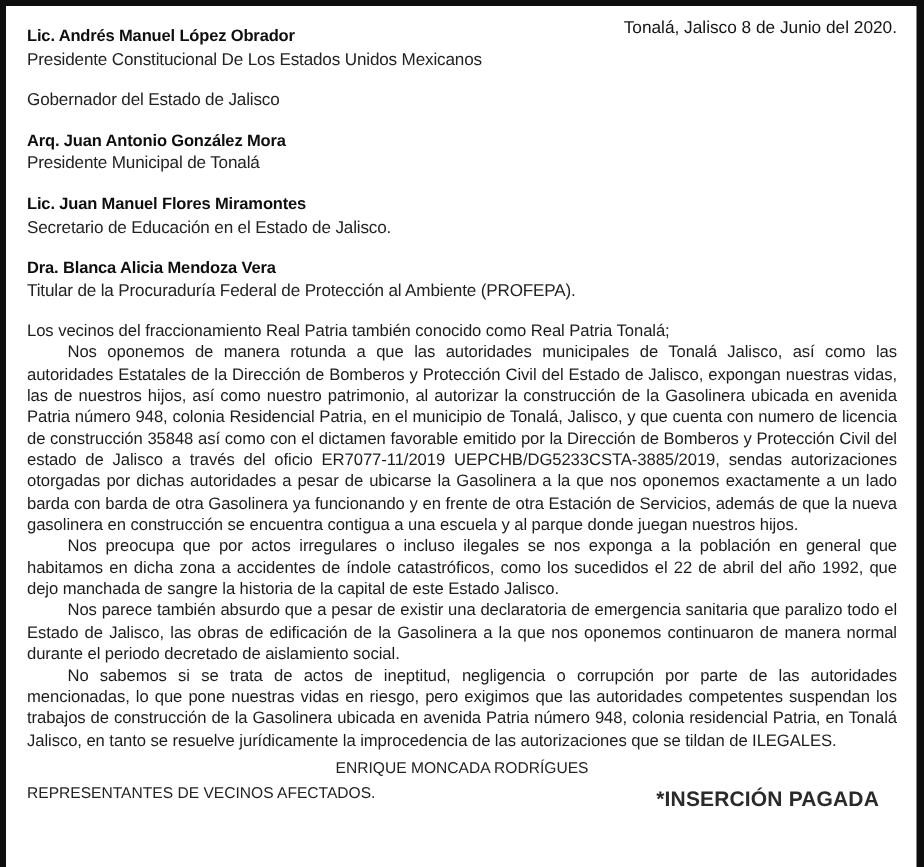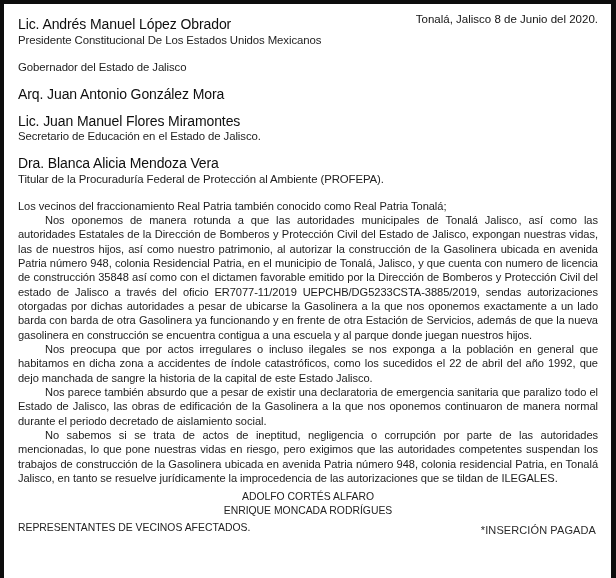--- a/index.html
+++ b/index.html
@@ -24,22 +24,22 @@
   .dateline {
     float: right;
     font-size: 11.5px;
     line-height: 14px;
     margin-top: 1px;
     color: #141414;
   }
   .recipients { padding-top: 6px; }
   .recipient { margin-bottom: 11.5px; }
   .recipient .name {
-    font-weight: normal;
-    font-size: 14px;
+    font-weight: bold;
+    font-size: 11px;
     line-height: 15.5px;
     letter-spacing: -0.1px;
     color: #0e0e0e;
     display: block;
   }
   .recipient .title {
     font-size: 11.4px;
     line-height: 15.5px;
     letter-spacing: -0.1px;
     color: #222222;
@@ -66,65 +66,66 @@
   .sig-role-row {
     position: relative;
     text-align: left;
     margin-top: 4px;
     font-size: 10.4px;
     line-height: 13px;
     color: #222222;
   }
   .footnote {
     position: absolute;
-    right: 2px;
+    right: 12px;
     top: 3px;
-    font-size: 11px;
+    font-size: 14px;
     letter-spacing: 0.1px;
     color: #2a2a2a;
+    font-weight: bold;
   }
 </style>
 </head>
 <body>
 
 <div class="page">
 
   <div class="dateline">Tonalá, Jalisco 8 de Junio del 2020.</div>
 
   <div class="recipients">
     <div class="recipient">
       <span class="name">Lic. Andrés Manuel López Obrador</span>
       <span class="title">Presidente Constitucional De Los Estados Unidos Mexicanos</span>
     </div>
     <div class="recipient">
       <span class="title">Gobernador del Estado de Jalisco</span>
     </div>
     <div class="recipient">
       <span class="name">Arq. Juan Antonio González Mora</span>
+      <span class="title">Presidente Municipal de Tonalá</span>
     </div>
     <div class="recipient">
       <span class="name">Lic. Juan Manuel Flores Miramontes</span>
       <span class="title">Secretario de Educación en el Estado de Jalisco.</span>
     </div>
     <div class="recipient">
       <span class="name">Dra. Blanca Alicia Mendoza Vera</span>
       <span class="title">Titular de la Procuraduría Federal de Protección al Ambiente (PROFEPA).</span>
     </div>
   </div>
 
   <div class="letter-body">
     <p>Los vecinos del fraccionamiento Real Patria también conocido como Real Patria Tonalá;</p>
     <p class="indent">Nos oponemos de manera rotunda a que las autoridades municipales de Tonalá Jalisco, así como las autoridades Estatales de la Dirección de Bomberos y Protección Civil del Estado de Jalisco, expongan nuestras vidas, las de nuestros hijos, así como nuestro patrimonio, al autorizar la construcción de la Gasolinera ubicada en avenida Patria número 948, colonia Residencial Patria, en el municipio de Tonalá, Jalisco, y que cuenta con numero de licencia de construcción 35848 así como con el dictamen favorable emitido por la Dirección de Bomberos y Protección Civil del estado de Jalisco a través del oficio ER7077-11/2019 UEPCHB/DG5233CSTA-3885/2019, sendas autorizaciones otorgadas por dichas autoridades a pesar de ubicarse la Gasolinera a la que nos oponemos exactamente a un lado barda con barda de otra Gasolinera ya funcionando y en frente de otra Estación de Servicios, además de que la nueva gasolinera en construcción se encuentra contigua a una escuela y al parque donde juegan nuestros hijos.</p>
     <p class="indent">Nos preocupa que por actos irregulares o incluso ilegales se nos exponga a la población en general que habitamos en dicha zona a accidentes de índole catastróficos, como los sucedidos el 22 de abril del año 1992, que dejo manchada de sangre la historia de la capital de este Estado Jalisco.</p>
     <p class="indent">Nos parece también absurdo que a pesar de existir una declaratoria de emergencia sanitaria que paralizo todo el Estado de Jalisco, las obras de edificación de la Gasolinera a la que nos oponemos continuaron de manera normal durante el periodo decretado de aislamiento social.</p>
     <p class="indent">No sabemos si se trata de actos de ineptitud, negligencia o corrupción por parte de las autoridades mencionadas, lo que pone nuestras vidas en riesgo, pero exigimos que las autoridades competentes suspendan los trabajos de construcción de la Gasolinera ubicada en avenida Patria número 948, colonia residencial Patria, en Tonalá Jalisco, en tanto se resuelve jurídicamente la improcedencia de las autorizaciones que se tildan de ILEGALES.</p>
   </div>
 
   <div class="signature">
-    <span class="sig-name">ADOLFO CORTÉS ALFARO</span>
     <span class="sig-name">ENRIQUE MONCADA RODRÍGUES</span>
   </div>
 
   <div class="sig-role-row">
     <span>REPRESENTANTES DE VECINOS AFECTADOS.</span>
     <span class="footnote">*INSERCIÓN PAGADA</span>
   </div>
 
 </div>
 

